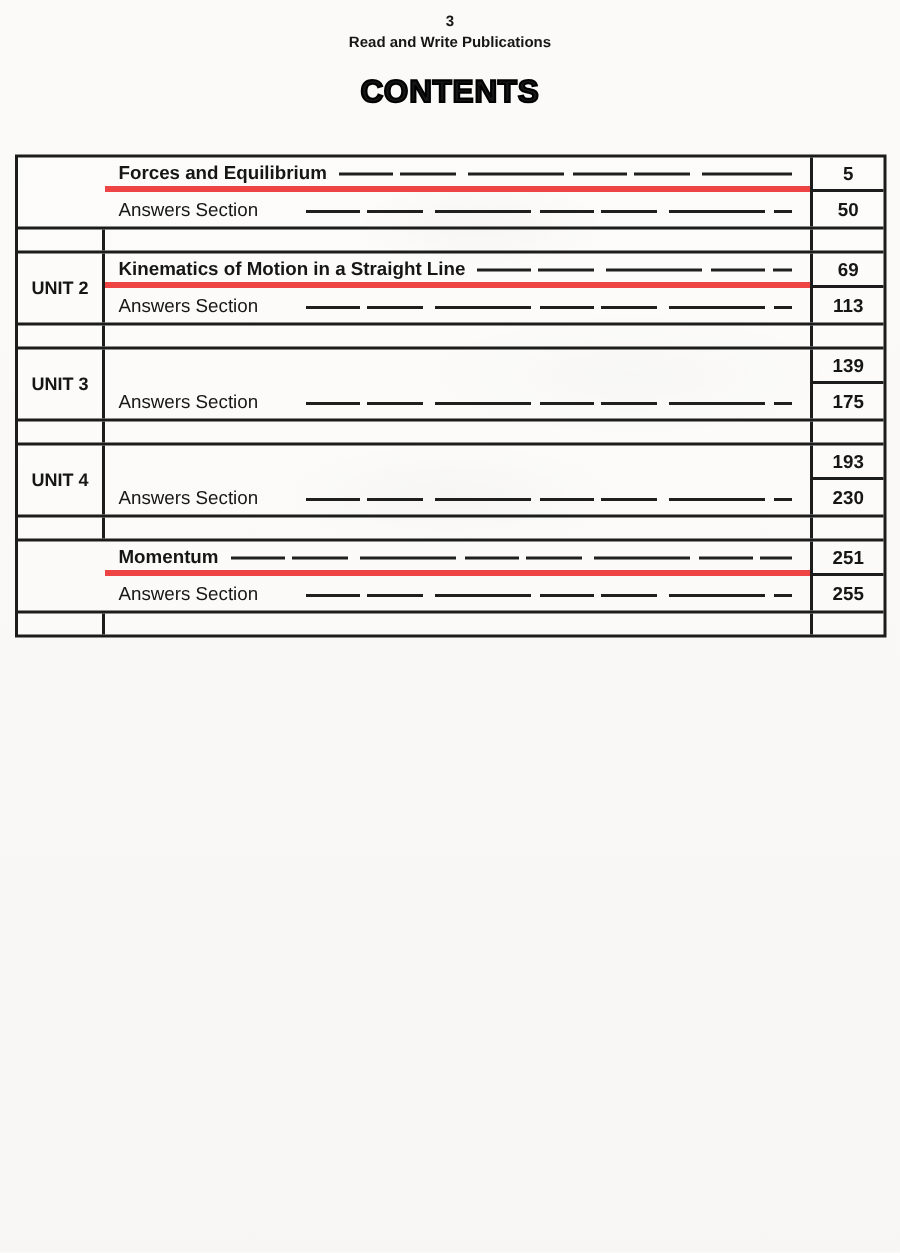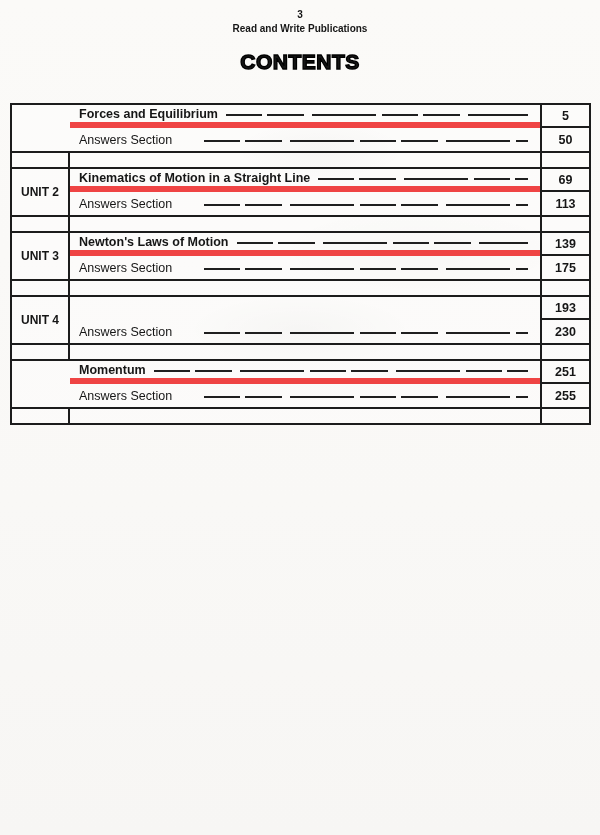--- a/index.html
+++ b/index.html
@@ -41,21 +41,21 @@
     border-right:2px solid #1c1c1c;
     display:flex; align-items:center; justify-content:center;
     font-weight:bold; font-size:12px;
   }
   .entry-row{
     grid-column:2;
     display:flex; align-items:center;
     padding:0 8px 0 9px;
     font-size:12.5px;
   }
-  .row-top{ grid-row:1; border-bottom:6px solid #ef4444; font-weight:bold; }
+  .row-top{ grid-row:1; border-bottom:4px solid #ef4444; font-weight:bold; }
   .row-bottom{ grid-row:2; font-weight:normal; }
   .page-cell{
     grid-column:3;
     border-left:2px solid #1c1c1c;
     display:flex; align-items:center; justify-content:center;
     font-weight:bold; font-size:12.5px;
   }
   .page-top{ grid-row:1; border-bottom:2px solid #1c1c1c; }
   .page-bottom{ grid-row:2; }
   .leader{
@@ -121,24 +121,20 @@
     <div class="page-cell page-bottom">113</div>
   </div>
   <div class="spacer-row">
     <div class="s-left"></div>
     <div></div>
     <div class="s-right"></div>
   </div>
 
   <div class="unit-block">
     <div class="unit-cell">UNIT 3</div>
-    <div class="entry-row row-top">
-      <span>Newton's Laws of Motion</span>
-      <span class="leader"></span>
-    </div>
     <div class="page-cell page-top">139</div>
     <div class="entry-row row-bottom">
       <span>Answers Section</span>
       <span class="leader leader-answers"></span>
     </div>
     <div class="page-cell page-bottom">175</div>
   </div>
   <div class="spacer-row">
     <div class="s-left"></div>
     <div></div>

